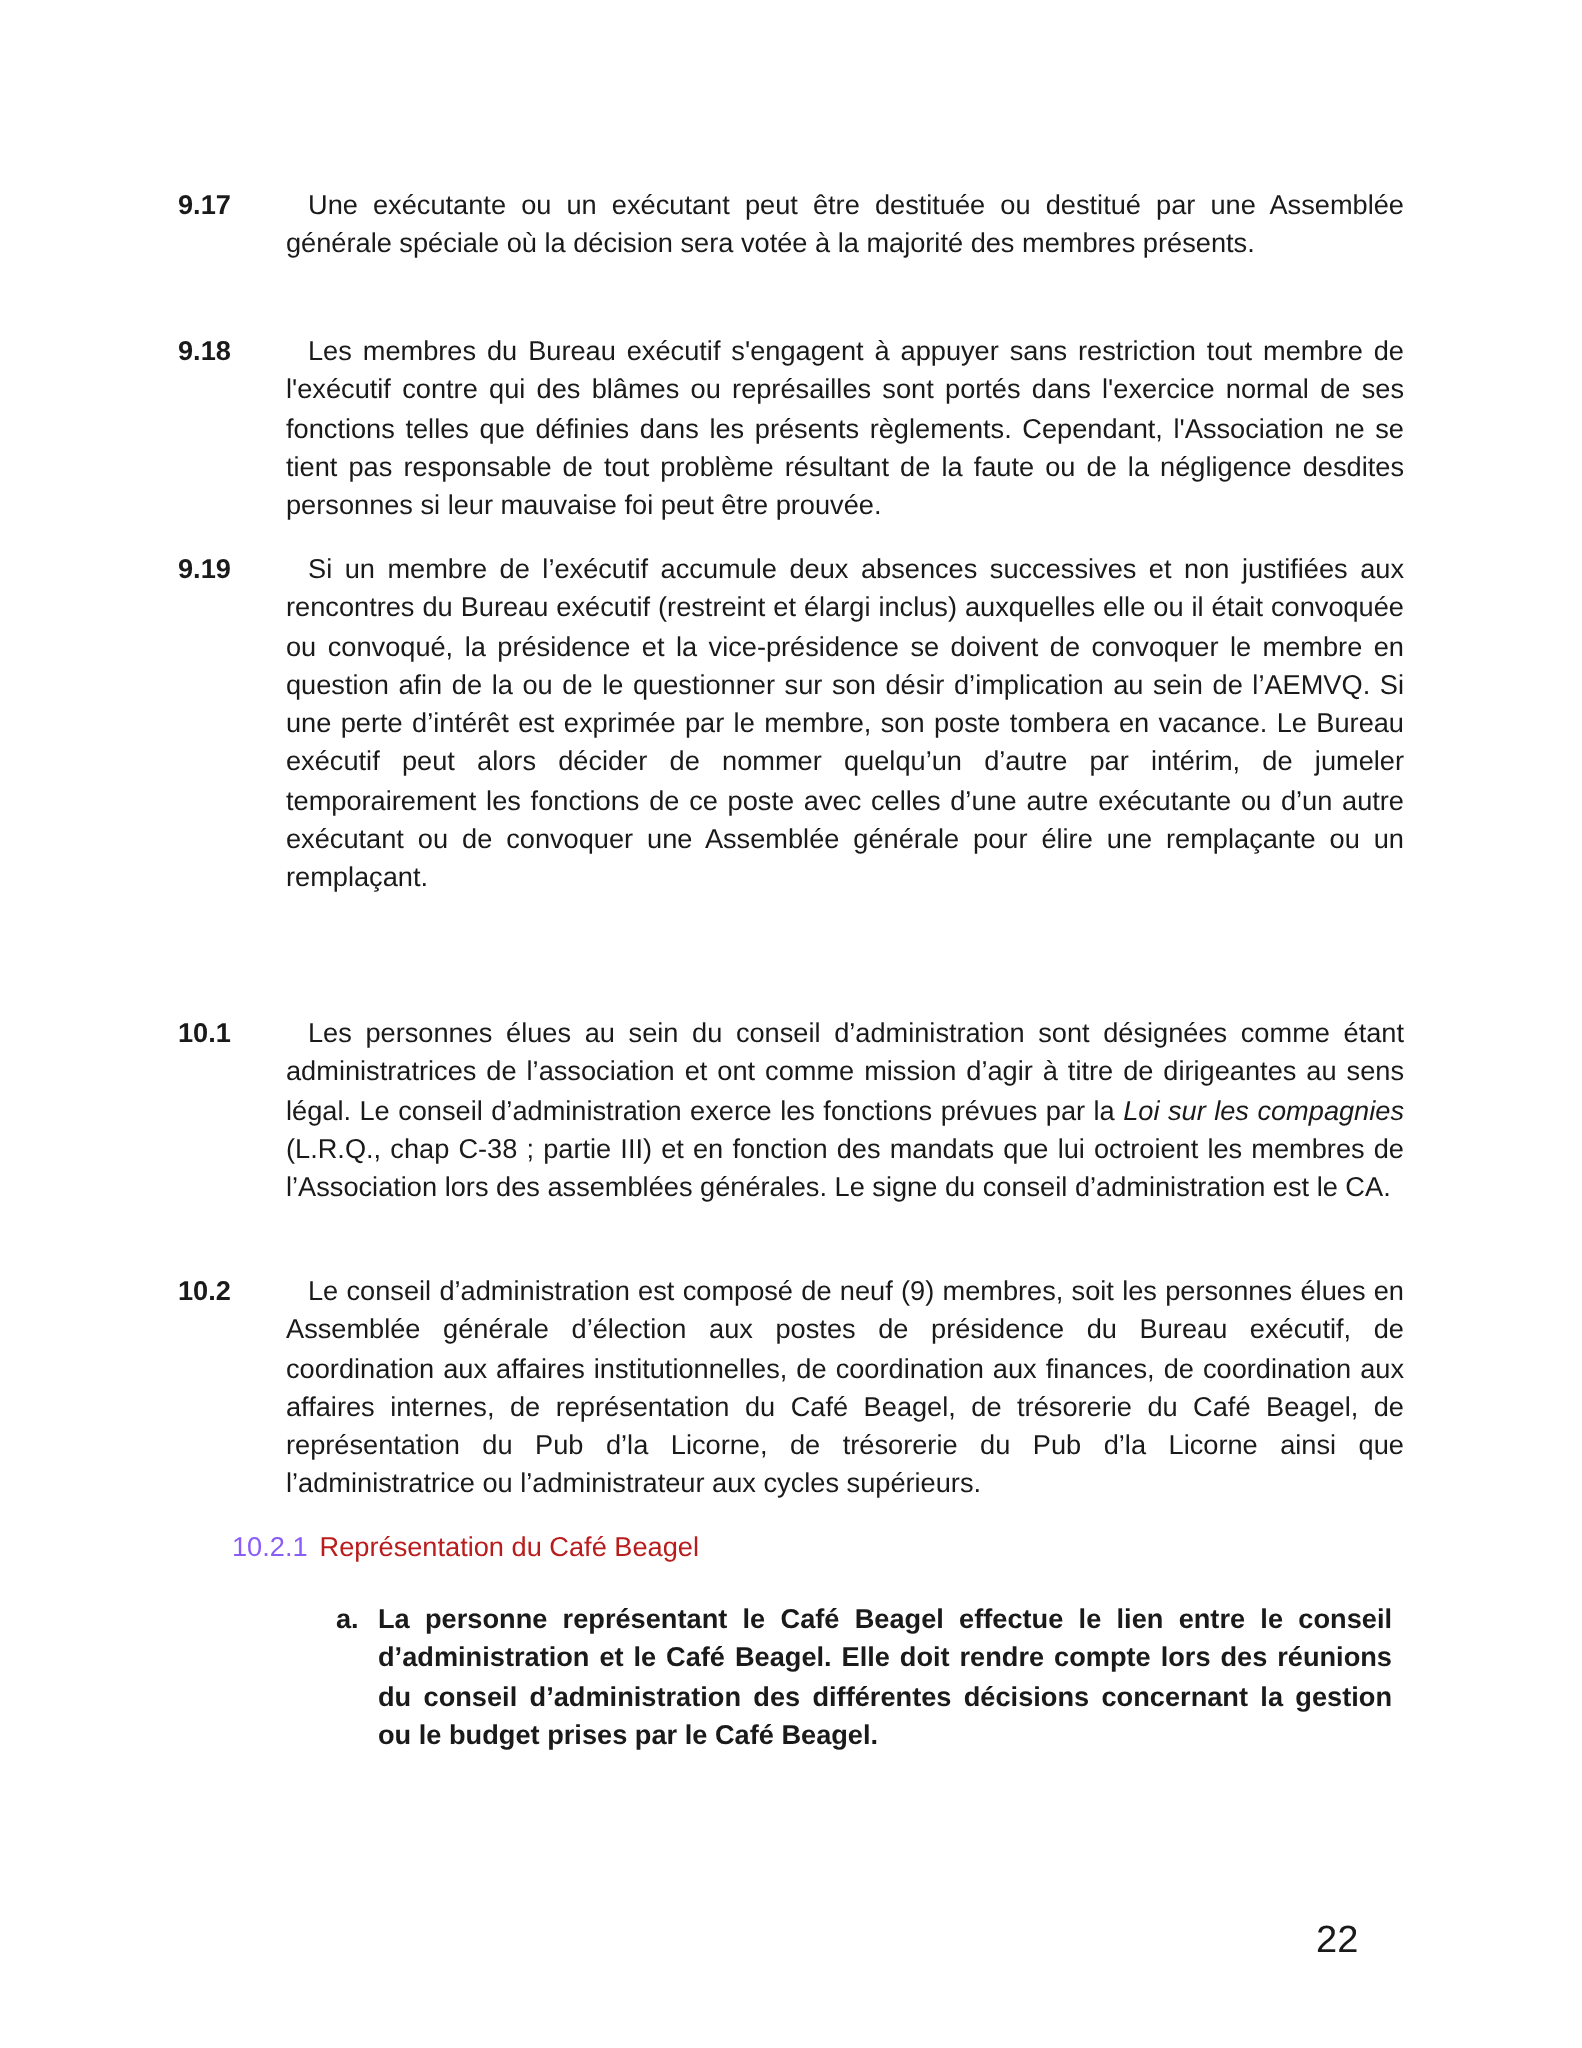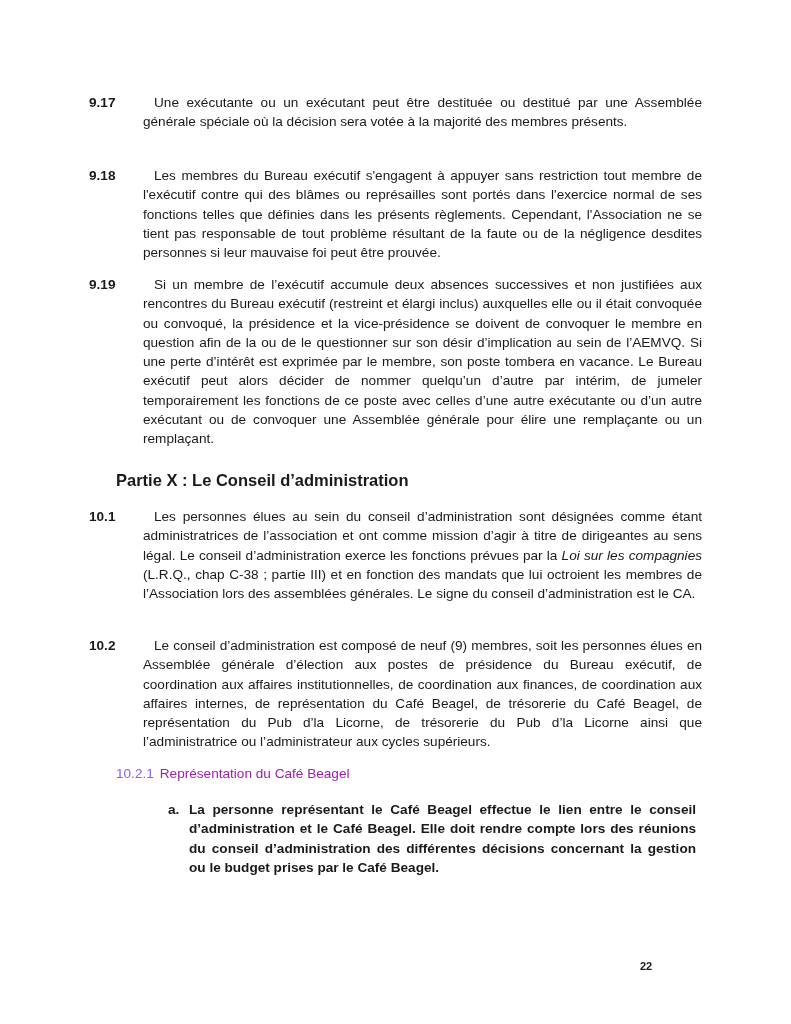--- a/index.html
+++ b/index.html
@@ -19,44 +19,43 @@
   }
   .section-title {
     position: absolute; left: 116px; top: 471px;
     font-size: 16.5px; font-weight: bold; color: #1a1a1a;
   }
   .subhead {
     position: absolute; left: 116px; top: 766px;
     font-size: 13.6px;
   }
   .subhead .sub-num { color: #8b5cf6; margin-right: 6px; }
-  .subhead .sub-title { color: #a21caf; }
+  .subhead .sub-title { color: #b91c1c; }
   .list-item {
     position: absolute; left: 168px; width: 507px;
     font-size: 13.6px; line-height: 19.3px; text-align: justify;
     padding-left: 21px; text-indent: -21px;
   }
   .list-item .marker { display: inline-block; width: 21px; text-indent: 0; }
   .page-number {
-    position: absolute; left: 640px; top: 960px; font-size: 11px; font-weight: bold;
+    position: absolute; left: 658px; top: 960px; font-size: 19px;
   }
   i { }
 </style>
 </head>
 <body>
 
 <div class="page">
 
   <div class="para hang" style="top:93px;"><span class="num">9.17</span><span>Une exécutante ou un exécutant peut être destituée ou destitué par une Assemblée générale spéciale où la décision sera votée à la majorité des membres présents.</span></div>
 
   <div class="para hang" style="top:166px;"><span class="num">9.18</span><span>Les membres du Bureau exécutif s'engagent à appuyer sans restriction tout membre de l'exécutif contre qui des blâmes ou représailles sont portés dans l'exercice normal de ses fonctions telles que définies dans les présents règlements. Cependant, l'Association ne se tient pas responsable de tout problème résultant de la faute ou de la négligence desdites personnes si leur mauvaise foi peut être prouvée.</span></div>
 
   <div class="para hang" style="top:275px;"><span class="num">9.19</span><span>Si un membre de l’exécutif accumule deux absences successives et non justifiées aux rencontres du Bureau exécutif (restreint et élargi inclus) auxquelles elle ou il était convoquée ou convoqué, la présidence et la vice-présidence se doivent de convoquer le membre en question afin de la ou de le questionner sur son désir d’implication au sein de l’AEMVQ. Si une perte d’intérêt est exprimée par le membre, son poste tombera en vacance. Le Bureau exécutif peut alors décider de nommer quelqu’un d’autre par intérim, de jumeler temporairement les fonctions de ce poste avec celles d’une autre exécutante ou d’un autre exécutant ou de convoquer une Assemblée générale pour élire une remplaçante ou un remplaçant.</span></div>
 
-  <div class="section-title">Partie X : Le Conseil d’administration</div>
 
   <div class="para hang" style="top:507px;"><span class="num">10.1</span><span>Les personnes élues au sein du conseil d’administration sont désignées comme étant administratrices de l’association et ont comme mission d’agir à titre de dirigeantes au sens légal. Le conseil d’administration exerce les fonctions prévues par la </span><i>Loi sur les compagnies</i><span> (L.R.Q., chap C-38 ; partie III) et en fonction des mandats que lui octroient les membres de l’Association lors des assemblées générales. Le signe du conseil d’administration est le CA.</span></div>
 
   <div class="para hang" style="top:636px;"><span class="num">10.2</span><span>Le conseil d’administration est composé de neuf (9) membres, soit les personnes élues en Assemblée générale d’élection aux postes de présidence du Bureau exécutif, de coordination aux affaires institutionnelles, de coordination aux finances, de coordination aux affaires internes, de représentation du Café Beagel, de trésorerie du Café Beagel, de représentation du Pub d’la Licorne, de trésorerie du Pub d’la Licorne ainsi que l’administratrice ou l’administrateur aux cycles supérieurs.</span></div>
 
   <div class="subhead"><span class="sub-num">10.2.1</span><span class="sub-title">Représentation du Café Beagel</span></div>
 
   <div class="list-item" style="top:800px;font-weight:bold;"><span class="marker">a.</span><span>La personne représentant le Café Beagel effectue le lien entre le conseil d’administration et le Café Beagel. Elle doit rendre compte lors des réunions du conseil d’administration des différentes décisions concernant la gestion ou le budget prises par le Café Beagel.</span></div>
 
   <div class="page-number">22</div>

